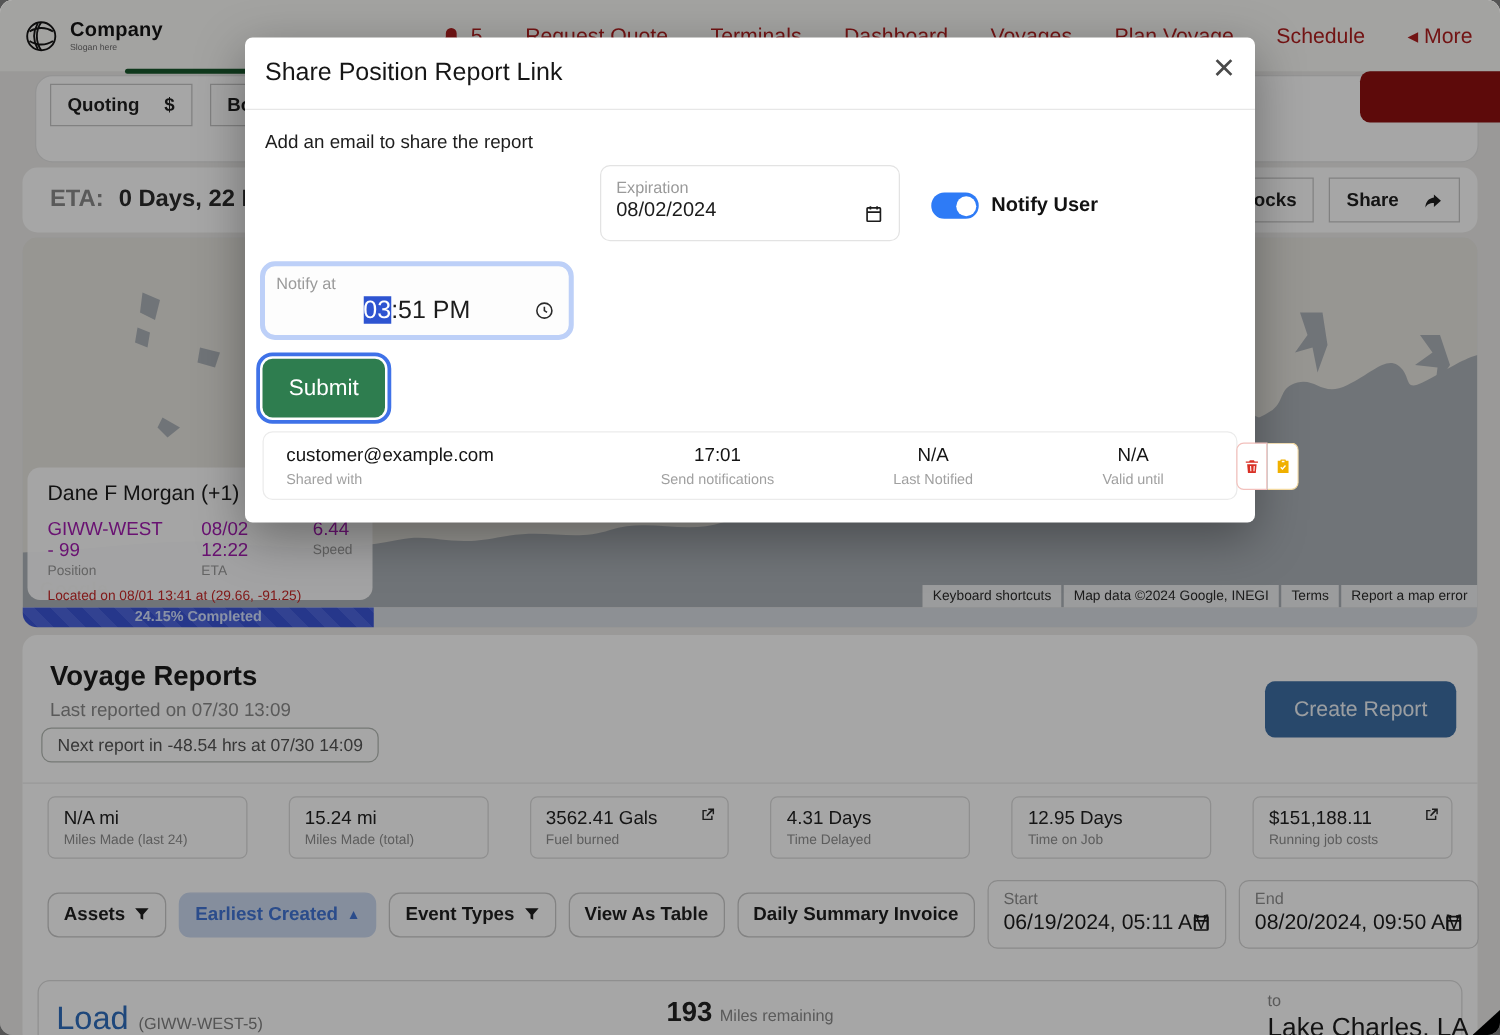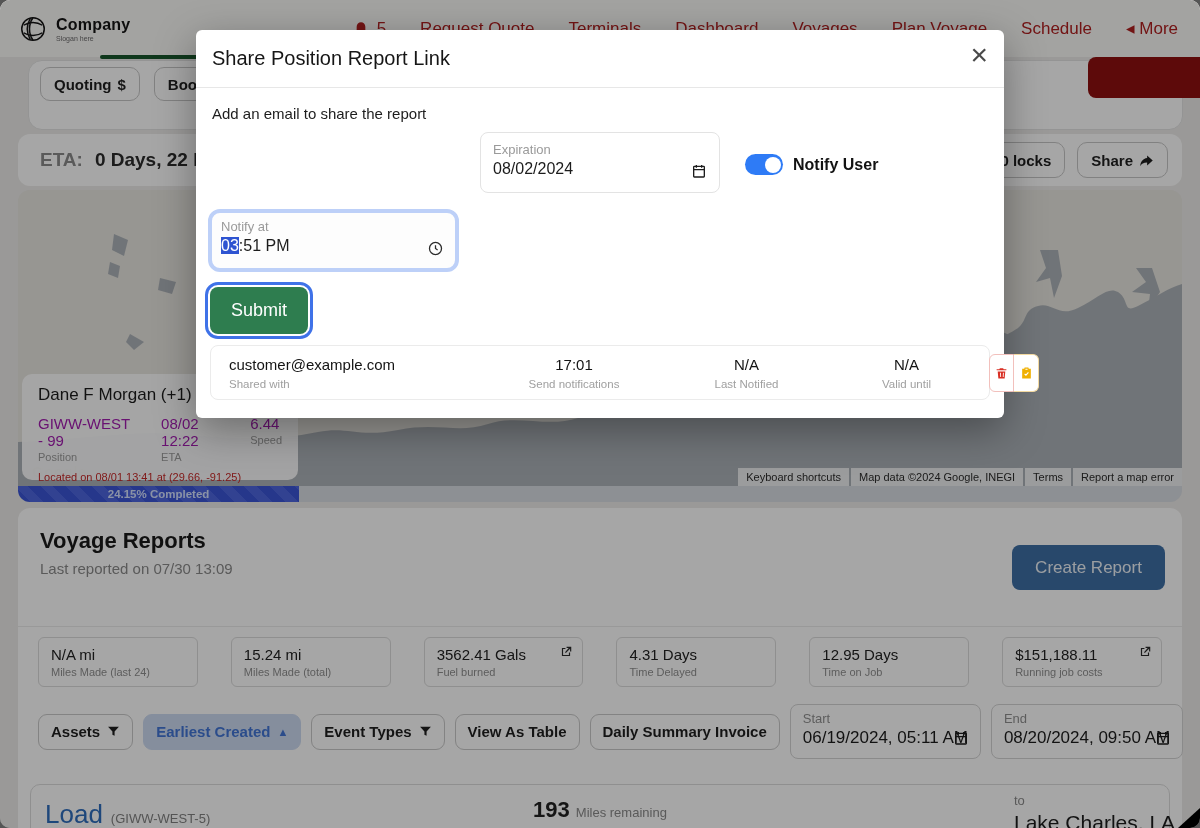--- a/index.html
+++ b/index.html
@@ -22,22 +22,22 @@
   .nav-item { white-space:nowrap; cursor:pointer; }
 
   .green-line { position:absolute; left:100px; top:55px; width:410px; height:4px;
                 background:#17572b; border-radius:2px; }
   .red-block { position:absolute; left:1088px; top:57px; width:112px; height:41px;
                background:#8f1010; border-radius:8px 0 0 8px; }
 
   .top-card { position:absolute; left:28px; top:60px; width:1155px; height:70px;
               background:#ffffff; border:1px solid #e3e3e3; border-radius:14px; }
   .chip-row { position:absolute; left:40px; top:67px; display:flex; gap:14px; }
-  .chip { height:34px; display:inline-flex; align-items:center; gap:6px; padding:0 13px;
-          border:1.5px solid #c7c7c7; border-radius:10px; background:#fff;
+  .chip { height:34px; display:inline-flex; align-items:center; gap:20px; padding:0 13px;
+          border:1.5px solid #c7c7c7; border-radius:0; background:#fff;
           font-size:15px; font-weight:600; color:#1f1f1f; white-space:nowrap; }
 
   .eta-card { position:absolute; left:18px; top:134px; width:1164px; height:52px;
               background:#fff; border-radius:12px; display:flex; align-items:center; }
   .eta-label { margin-left:22px; font-size:19px; font-weight:600; color:#8a8a8a; }
   .eta-value { margin-left:12px; font-size:19px; font-weight:600; color:#2b2b2b; }
   .eta-right { position:absolute; right:14px; top:8px; display:flex; gap:12px; }
   .eta-right .chip { height:36px; }
 
   .map-card { position:absolute; left:18px; top:190px; width:1164px; height:312px;
@@ -140,21 +140,21 @@
   .toggle { width:38px; height:21px; background:#2e7bf6; border-radius:11px;
             position:relative; cursor:pointer; }
   .toggle .knob { position:absolute; right:2.5px; top:2.5px; width:16px; height:16px;
                   background:#fff; border-radius:50%; }
   .toggle-label { font-size:16px; color:#121212;font-weight:bold; }
 
   .f-notify { position:absolute; left:12px; top:179px; width:251px; height:63px;
               border:4px solid #bdd0f8; border-radius:12px; background:#fdfdfd;
               padding:6px 9px; }
   .f-notify .l { font-size:13px; color:#9a9a9a; }
-  .f-notify .v { font-size:16px; color:#1c1c1c; margin-top:3px; }
+  .f-notify .v { font-size:20px; color:#1c1c1c; margin-top:3px;text-align:center; }
   .f-notify .sel { background:#2e54d1; color:#fff; }
   .f-notify .clock { position:absolute; right:11px; bottom:11px; color:#2b2b2b; cursor:pointer; }
 
   .submit-btn { position:absolute; left:14px; top:257px; width:98px; height:47px;
                 background:#2e7d4f; color:#fff; font-size:18px; font-weight:500;
                 border:none; border-radius:8px; outline:3px solid #3f72e8;
                 outline-offset:2px; cursor:pointer; font-family:inherit; }
 
   .share-row { position:absolute; left:14px; top:315px; width:780px; height:55px;
                border:1px solid #ebebeb; border-radius:8px;
@@ -298,20 +298,21 @@
       <div class="progress-track">
         <div class="progress-fill" style="width: 24.15%;">
           <span>24.15% Completed</span>
         </div>
       </div>
     </div>
 
     <div class="reports-card">
       <div class="reports-title">Voyage Reports</div>
       <div class="reports-sub">Last reported on 07/30 13:09</div>
+      <div class="reports-badge">Next report in -48.54 hrs at 07/30 14:09</div>
       <button class="create-report">Create Report</button>
 
       <div class="stats-row">
         <div class="stat-box">
           <div class="v">N/A mi</div>
           <div class="l">Miles Made (last 24)</div>
         </div>
         <div class="stat-box">
           <div class="v">15.24 mi</div>
           <div class="l">Miles Made (total)</div>

